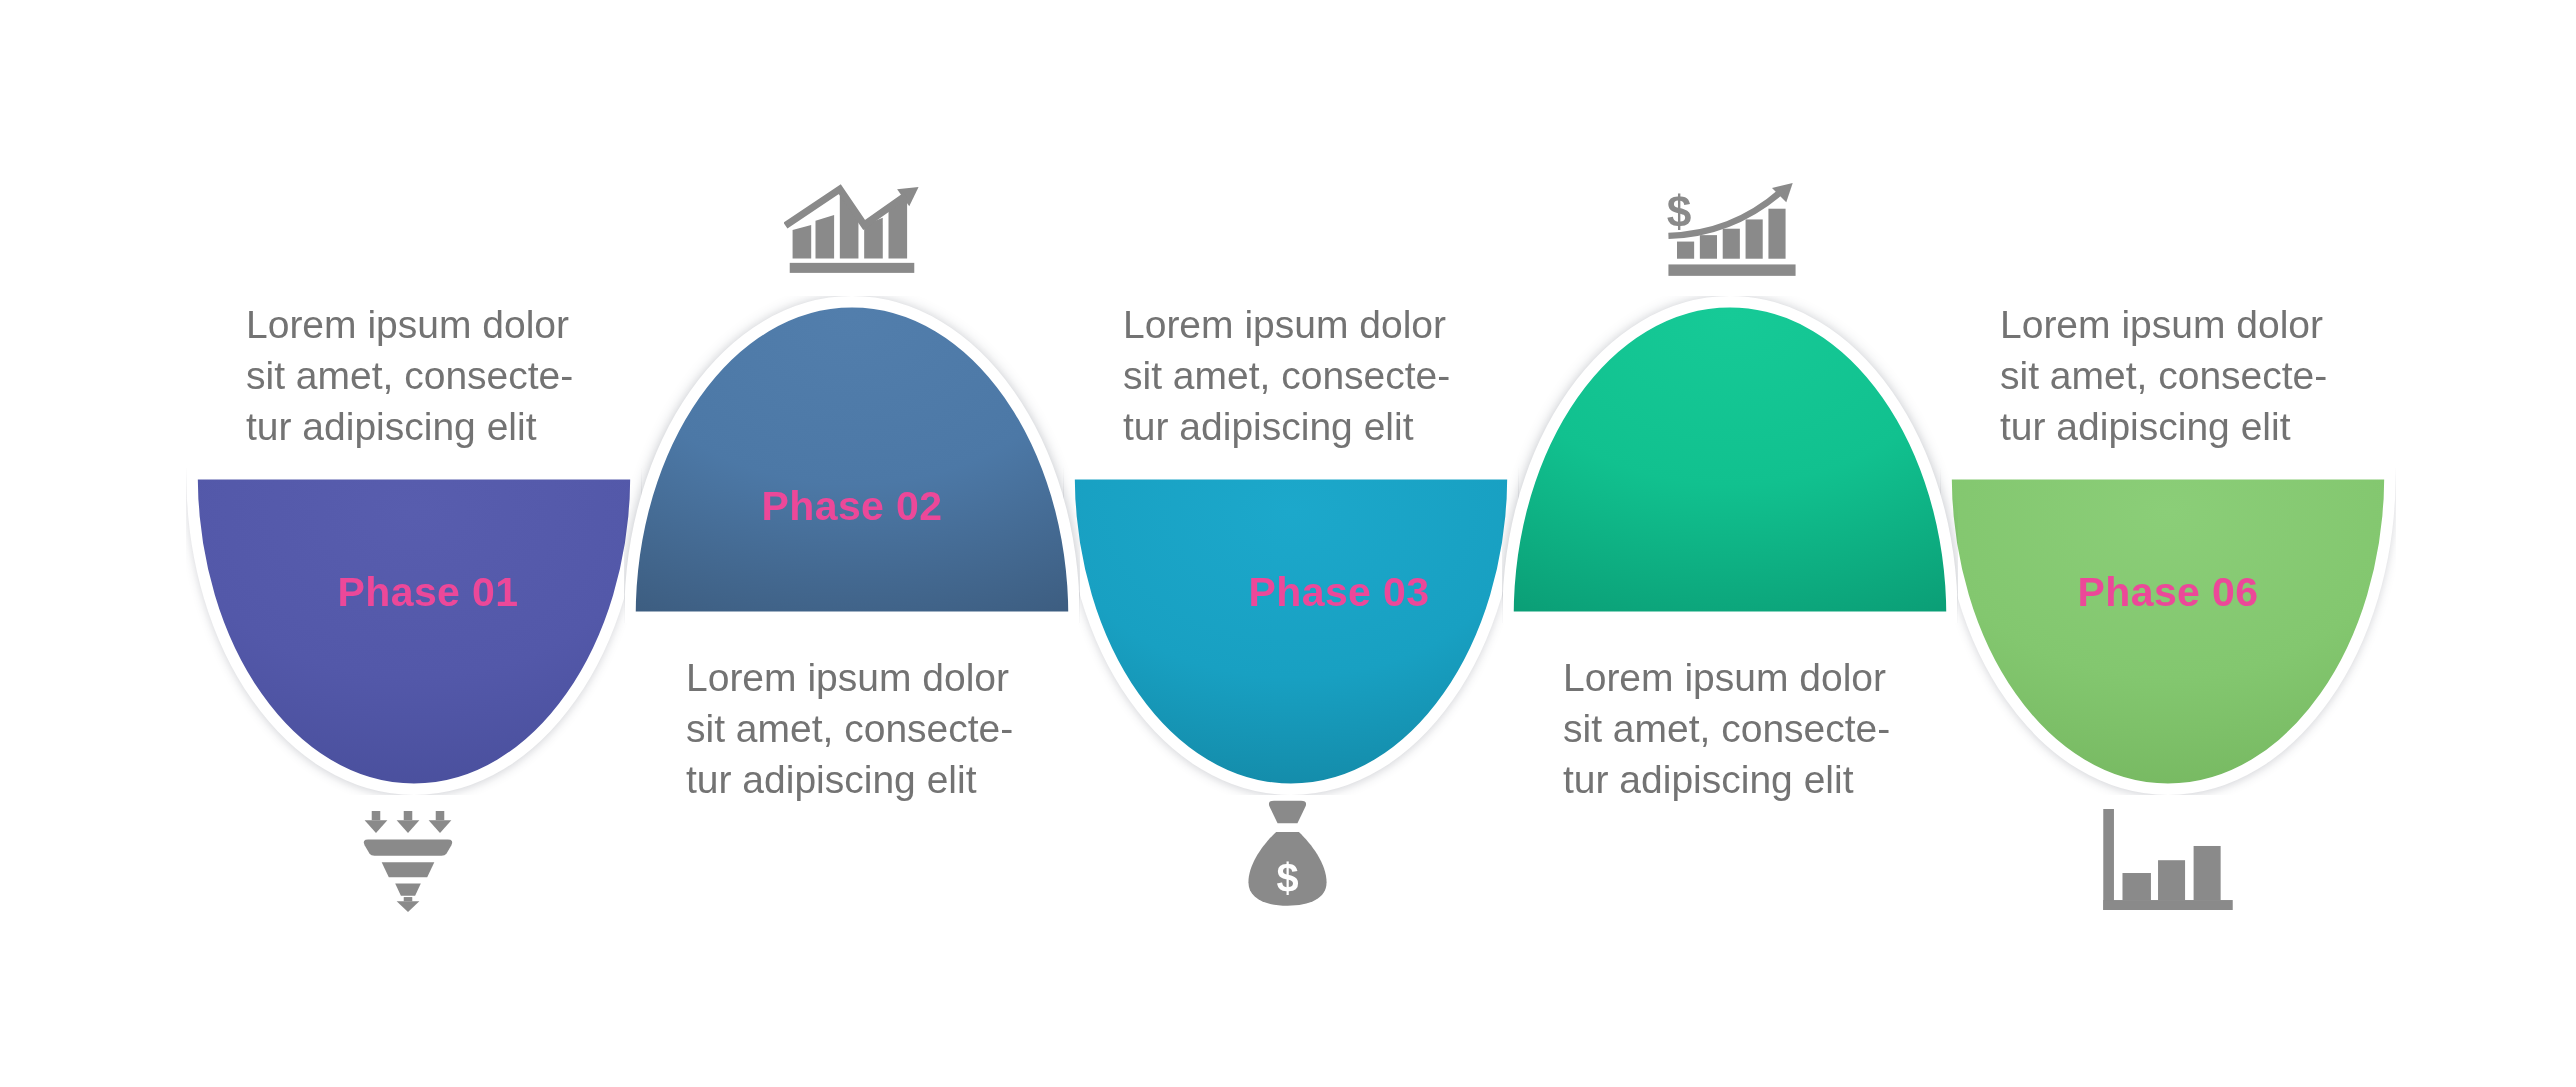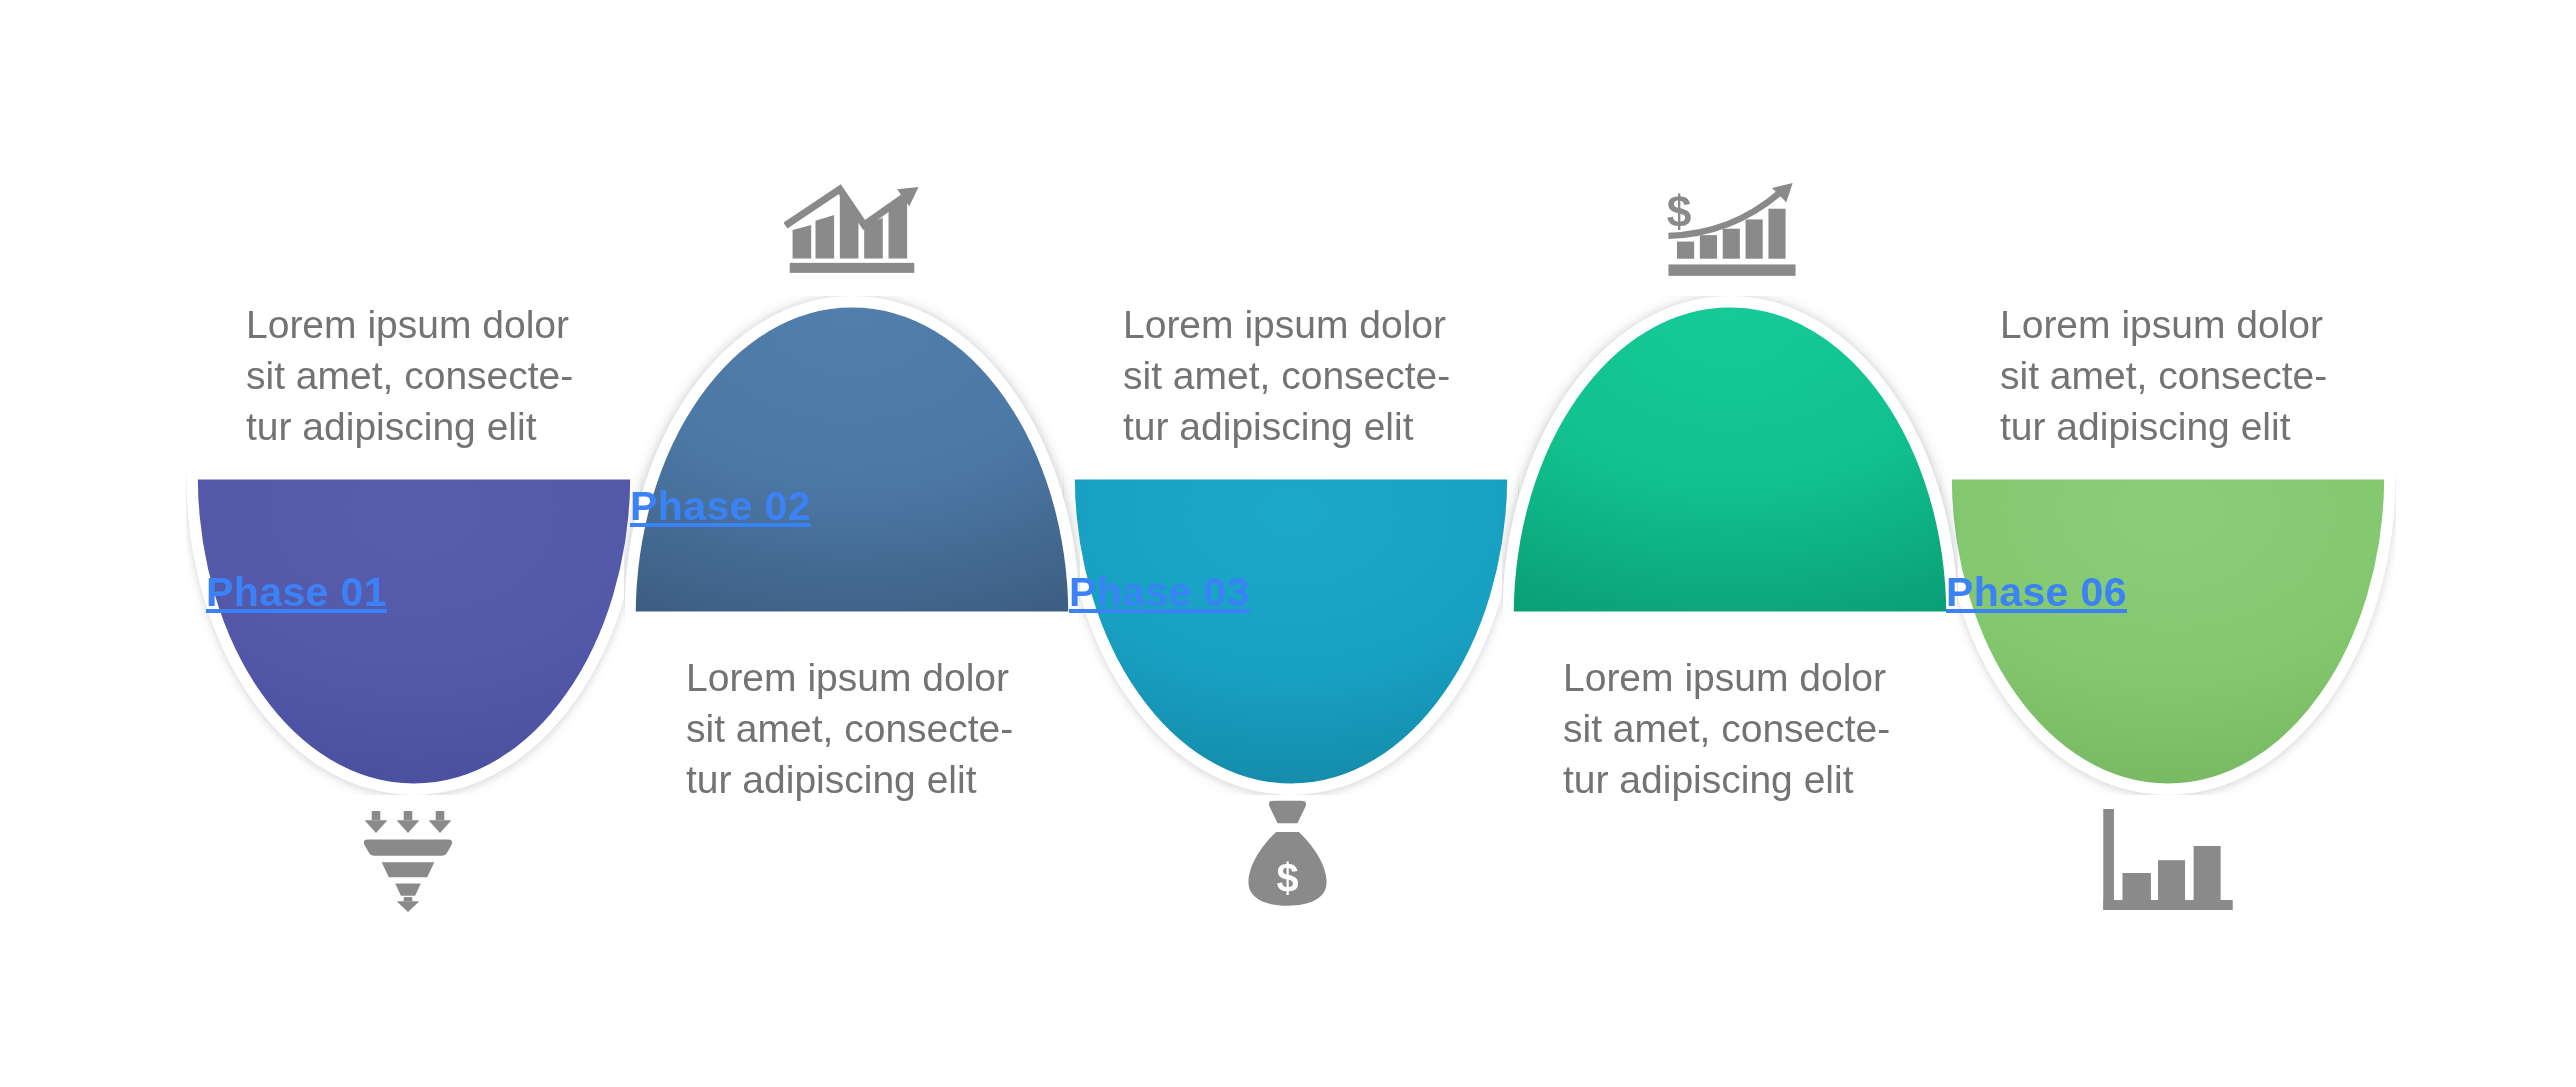--- a/index.html
+++ b/index.html
@@ -10,23 +10,23 @@
     overflow:hidden;
     font-family:"Liberation Sans", sans-serif;
   }
   .shape{position:absolute;}
   .shape.down{z-index:1;}
   .shape.dome{z-index:2;}
   .dome-path{filter:drop-shadow(0px 3px 9px rgba(20,30,50,0.30));}
   .down-path{filter:drop-shadow(0px 3px 7px rgba(20,30,50,0.18));}
   .phase-label{
     position:absolute;z-index:3;
-    width:444px;
+    width:444px;text-align:center;
     font-size:41px;font-weight:bold;line-height:41px;
-    color:#3b82f6;letter-spacing:0.4px;text-decoration:underline;
+    color:#ec4899;letter-spacing:0.4px;
   }
   .desc{
     position:absolute;z-index:3;
     width:343px;text-align:left;
     font-size:39px;line-height:51px;
     color:#737373;
   }
   .desc span{display:block;}
   .icon{position:absolute;z-index:3;}
 </style>
@@ -85,21 +85,21 @@
         <stop offset="0%" stop-color="#16CA97"></stop>
         <stop offset="48%" stop-color="#11C18F"></stop>
         <stop offset="100%" stop-color="#0A9A73"></stop>
       </radialGradient>
     </defs>
     <path class="dome-path" d="M 8,450 C 8,206 147,8 319,8 C 491,8 630,206 630,450 Z" fill="url(#g4)" stroke="#ffffff" stroke-width="16"></path>
   </svg>
 
   <div class="phase-label" style="left:206px;top:572px;">Phase 01</div>
   <div class="phase-label" style="left:630px;top:486px;">Phase 02</div>
-  <div class="phase-label" style="left:1069px;top:572px;">Phase 03</div>
+  <div class="phase-label" style="left:1117px;top:572px;">Phase 03</div>
   <div class="phase-label" style="left:1946px;top:572px;">Phase 06</div>
 
   <div class="desc" style="left:246px;top:299px;">
     <span>Lorem ipsum dolor</span>
     <span>sit amet, consecte-</span>
     <span>tur adipiscing elit</span>
   </div>
   <div class="desc" style="left:686px;top:652px;">
     <span>Lorem ipsum dolor</span>
     <span>sit amet, consecte-</span>

